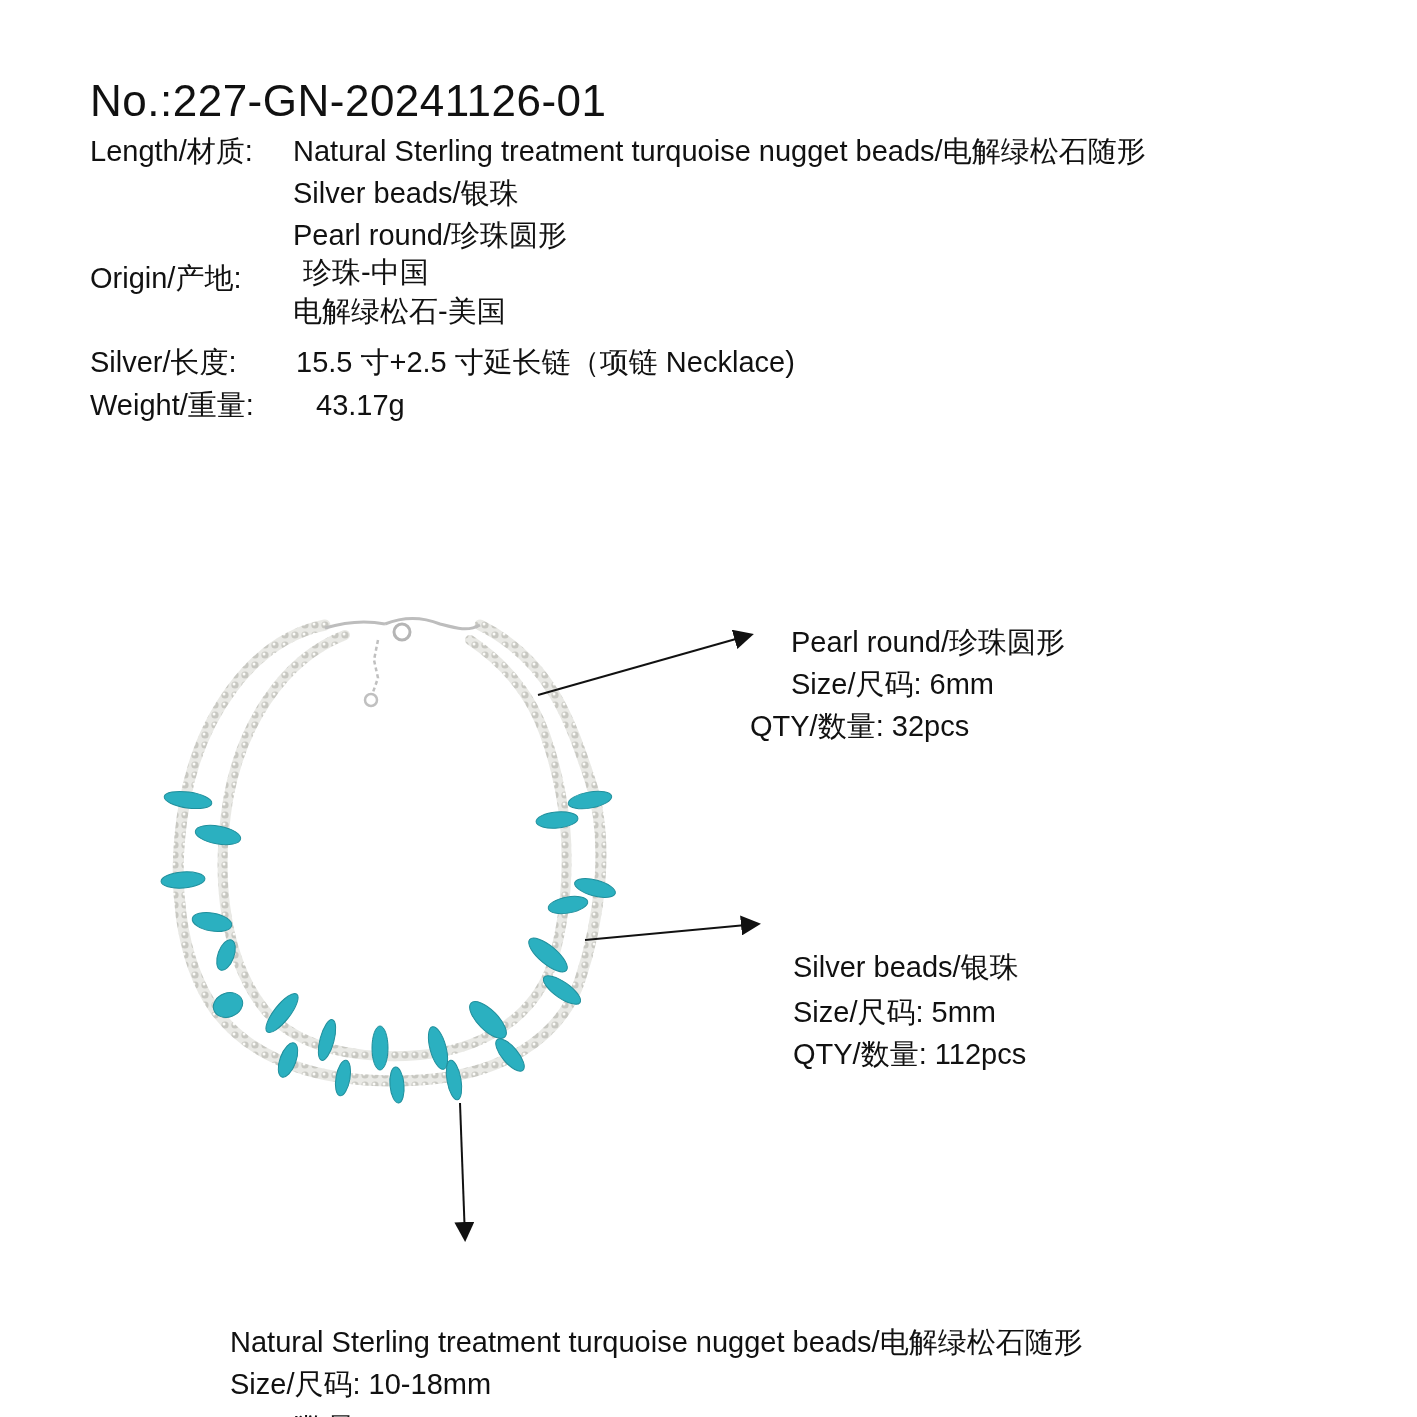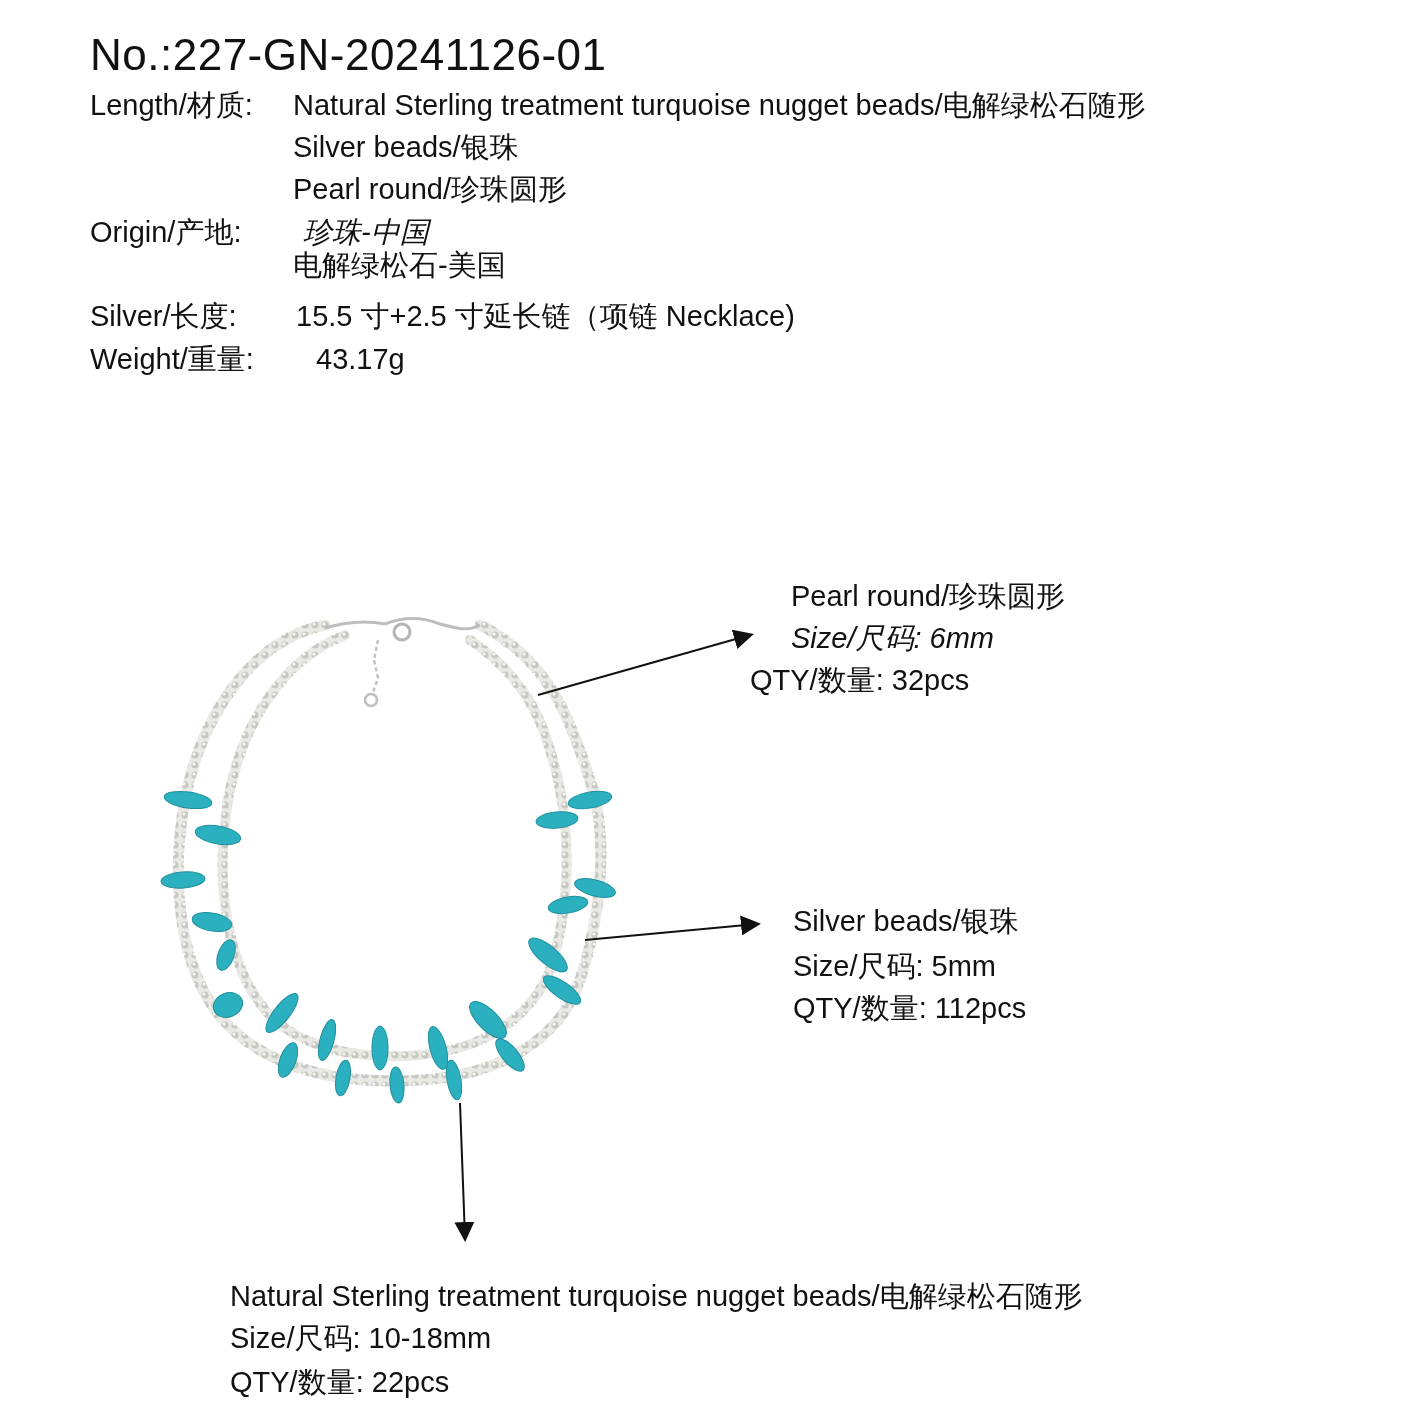--- a/index.html
+++ b/index.html
@@ -1,35 +1,35 @@
 <!DOCTYPE html>
 <html><head>
 <meta charset="utf-8">
 <style>
   html, body { margin:0; padding:0; background:#ffffff; }
   body { width:1417px; height:1417px; position:relative; overflow:hidden;
          font-family:"Liberation Sans", "DejaVu Sans", sans-serif; color:#111; }
-  .abs { position:absolute; white-space:nowrap; }
+  .abs { position:absolute; white-space:nowrap;margin-top:46px; }
   .title { left:90px; top:30px; font-size:44px; font-weight:normal; letter-spacing:0.5px; }
   .spec { font-size:29px; line-height:42px; }
   .callout { font-size:29px; line-height:42px; }
   svg.art { position:absolute; left:0; top:0; }
 </style>
 </head>
 <body>
 
 <div class="abs title">No.:227-GN-20241126-01</div>
 
 <div class="abs spec" style="left:90px; top:84px;">Length/材质:</div>
 <div class="abs spec" style="left:293px; top:84px;">Natural Sterling treatment turquoise nugget beads/电解绿松石随形</div>
 <div class="abs spec" style="left:293px; top:126px;">Silver beads/银珠</div>
 <div class="abs spec" style="left:293px; top:168px;">Pearl round/珍珠圆形</div>
 
 <div class="abs spec" style="left:90px; top:211px;">Origin/产地:</div>
-<div class="abs spec" style="left:303px; top:211px;font-style:italic;">珍珠-中国</div>
+<div class="abs spec" style="left:303px; top:205px;">珍珠-中国</div>
 <div class="abs spec" style="left:293px; top:244px;">电解绿松石-美国</div>
 
 <div class="abs spec" style="left:90px; top:295px;">Silver/长度:</div>
 <div class="abs spec" style="left:296px; top:295px;">15.5 寸+2.5 寸延长链（项链 Necklace)</div>
 
 <div class="abs spec" style="left:90px; top:338px;">Weight/重量:</div>
 <div class="abs spec" style="left:316px; top:338px;">43.17g</div>
 
 <svg class="art" width="1417" height="1417" viewBox="0 0 1417 1417">
   <defs>
@@ -76,21 +76,21 @@
     <ellipse cx="548" cy="955" rx="9" ry="24" transform="rotate(-50 548 955)"></ellipse>
     <ellipse cx="562" cy="990" rx="8" ry="22" transform="rotate(-55 562 990)"></ellipse>
   </g>
 
   <line x1="538" y1="695" x2="750" y2="635" stroke="#111" stroke-width="2" marker-end="url(#arrow)"></line>
   <line x1="585" y1="940" x2="757" y2="924" stroke="#111" stroke-width="2" marker-end="url(#arrow)"></line>
   <line x1="460" y1="1103" x2="465" y2="1238" stroke="#111" stroke-width="2" marker-end="url(#arrow)"></line>
 </svg>
 
 <div class="abs callout" style="left:791px; top:575px;">Pearl round/珍珠圆形</div>
-<div class="abs callout" style="left:791px; top:617px;font-style:italic;">Size/尺码: 6mm</div>
+<div class="abs callout" style="left:791px; top:617px;">Size/尺码: 6mm</div>
 <div class="abs callout" style="left:750px; top:659px;text-align:center;">QTY/数量: 32pcs</div>
 
 <div class="abs callout" style="left:793px; top:900px;">Silver beads/银珠</div>
 <div class="abs callout" style="left:793px; top:945px;">Size/尺码: 5mm</div>
 <div class="abs callout" style="left:793px; top:987px;">QTY/数量: 112pcs</div>
 
 <div class="abs callout" style="left:230px; top:1275px;">Natural Sterling treatment turquoise nugget beads/电解绿松石随形</div>
 <div class="abs callout" style="left:230px; top:1317px;">Size/尺码: 10-18mm</div>
 <div class="abs callout" style="left:230px; top:1361px;">QTY/数量: 22pcs</div>
 

